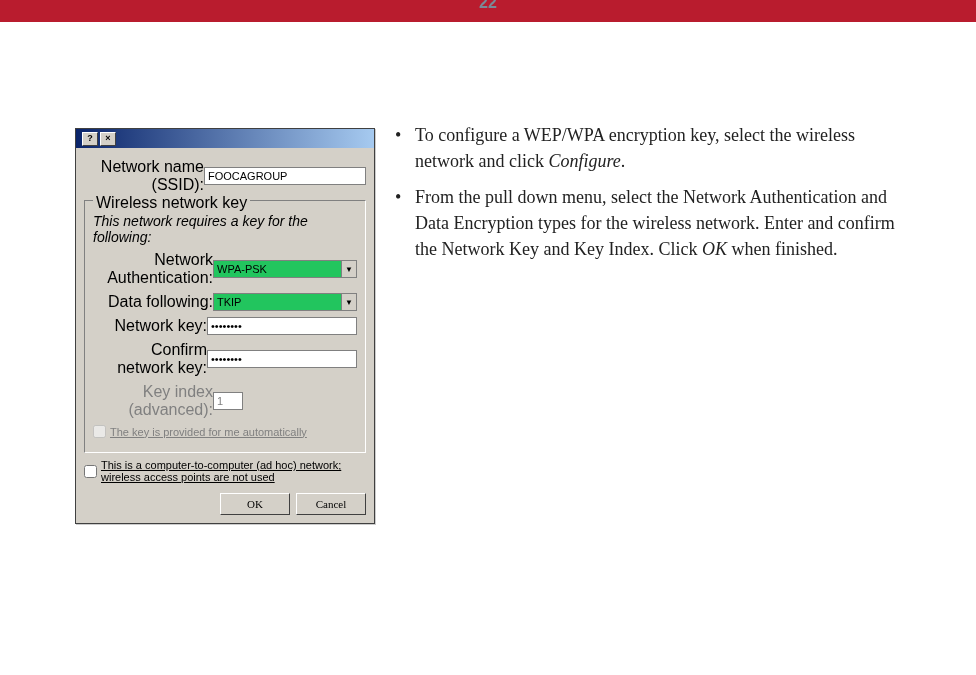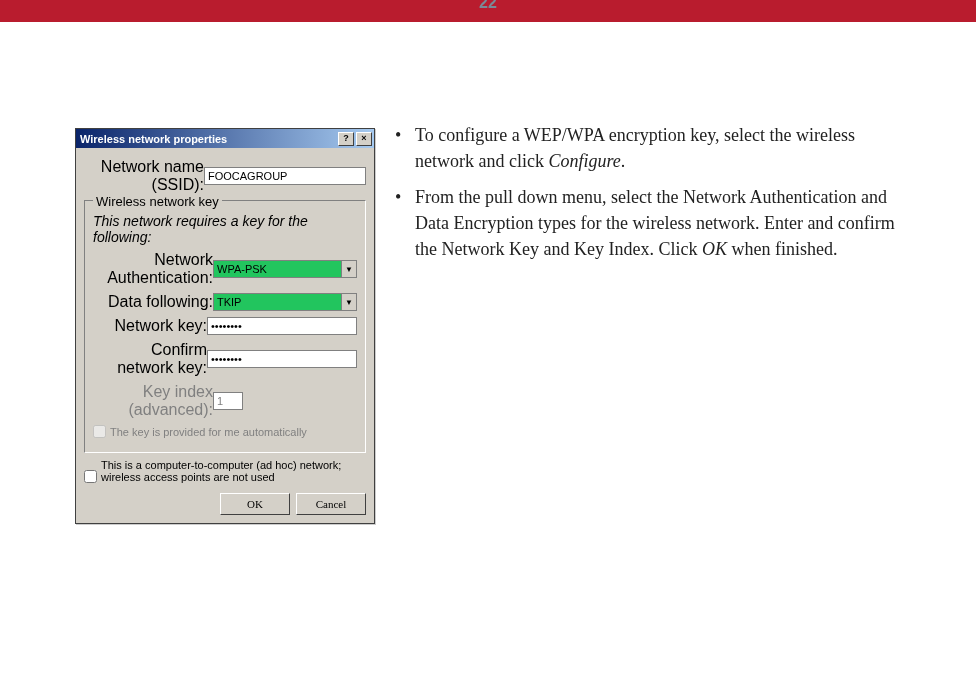--- a/index.html
+++ b/index.html
@@ -118,25 +118,25 @@
     border: 1px solid #ffffff;
     border-left-color:#808080; border-top-color:#808080;
     padding: 6px 8px 10px 8px;
     margin: 6px 0;
     position: relative;
   }
   .fieldset-legend {
     position: absolute;
     top: -7px; left: 8px;
     background: #d4d0c8;
-    font-size:13px;
+    font-size:16px;
     padding: 0 3px;
   }
   .note { font-size: 14px; margin: 6px 0; font-style: italic; }
-  .checkbox-row { font-size:11px; display:flex; align-items:flex-end; margin:4px 0; }
+  .checkbox-row { font-size:11px; display:flex; align-items:center; margin:4px 0;text-decoration:underline; }
   .checkbox-row input[type=checkbox]{ width:13px; height:13px; margin:0 4px 0 0; }
   .disabled { color:#808080; }
   .key-index-input {
     width: 30px; height:18px;
     border:1px solid #808080;
     background:#ffffff;
     display:inline-flex;
     color:#808080;
     font-size:11px;
     align-items:center;
@@ -189,21 +189,20 @@
 </head>
 <body>
 
 <div class="top-banner"></div>
 
 <div class="page-content">
 
   <div class="screenshot-container">
     <div class="dialog">
       <div class="titlebar">
-        <span class="titlebar-title">Wireless network properties</span>
         <div class="titlebar-buttons">
           <div class="titlebar-btn">?</div>
           <div class="titlebar-btn">×</div>
         </div>
       </div>
       <div class="dialog-body">
 
         <div class="form-row">
           <label>Network name (SSID):</label>
           <input type="text" value="FOOCAGROUP" style="">

